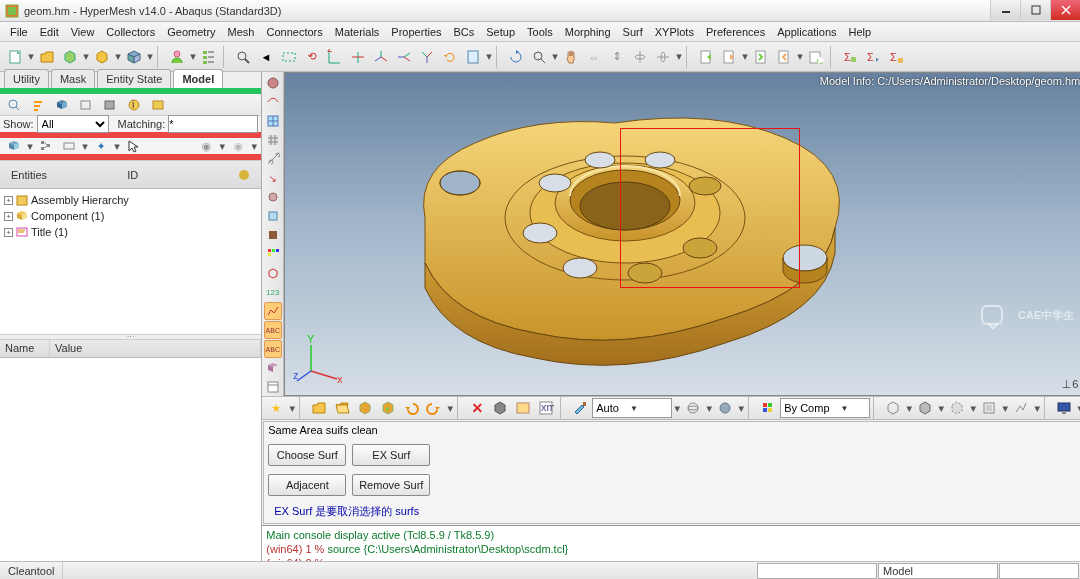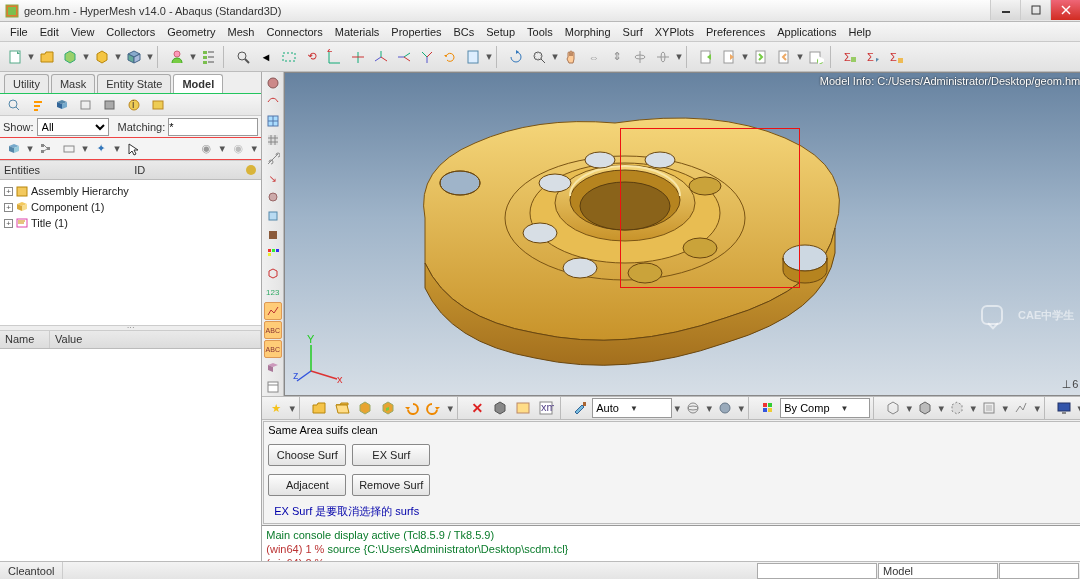--- a/index.html
+++ b/index.html
@@ -20,28 +20,28 @@
 
 
 .toolbar { height: 30px; background: linear-gradient(#f2f2f2,#e2e2e2); border-bottom: 1px solid #bcbcbc; display: flex; align-items: center; padding: 0 4px; gap: 1px; }
 .tbtn { width: 22px; height: 22px; display: flex; align-items: center; justify-content: center; border: 1px solid transparent; border-radius: 2px; }
 .tsep { width: 6px; height: 22px; border-left: 1px solid #bbb; margin: 0 2px; }
 .tdrop { width: 8px; text-align:center; color:#555; }
 
 
 .main { display: flex; height: calc(579px - 22px - 20px - 30px - 18px); }
 .left-panel { width: 272px; background: #f4f4f4; border-right: 1px solid #aaa; display: flex; flex-direction: column; }
-.tabs { display: flex; align-items: flex-end; height: 22px; background: #eee; border-bottom: 1px solid #22c55e; padding-left: 4px; gap: 0; }
+.tabs { display: flex; align-items: flex-end; height: 22px; background: #eee; border-bottom: 6px solid #22c55e; padding-left: 4px; gap: 0; }
 .tab { padding: 3px 8px; background: #eaeaea; border: 1px solid #aaa; border-bottom: none; border-radius: 3px 3px 0 0; margin-right: 2px; color:#333; }
 .tab.active { background: #fff; font-weight: bold; }
 .panel-toolbar { height: 22px; display: flex; align-items: center; gap: 2px; padding: 0 3px; border-bottom: 1px solid #ccc; background: linear-gradient(#f6f6f6,#e6e6e6); }
-.panel-row { height: 22px; display: flex; align-items: center; gap: 3px; padding: 0 3px; background: #f4f4f4; border-bottom: 1px solid #ef4444; }
+.panel-row { height: 22px; display: flex; align-items: center; gap: 3px; padding: 0 3px; background: #f4f4f4; border-bottom: 6px solid #ef4444; }
 .panel-row label { color:#333; }
 .panel-row select, .panel-row input { height: 18px; font-size: 11px; border:1px solid #999; background:#fff; }
-.entities-header { display:flex; align-items:center; height:20px; background: linear-gradient(#eaeaea,#dcdcdc); border-top:1px solid #ccc; border-bottom:1px solid #bbb; padding:0 4px; color:#333; }
+.entities-header { display:flex; align-items:center; height:29px; background: linear-gradient(#eaeaea,#dcdcdc); border-top:1px solid #ccc; border-bottom:1px solid #bbb; padding:0 11px; color:#333; }
 .entities-header .col-id { margin-left:auto; padding-right:100px; }
 .tree { flex: 0 0 auto; height: 145px; background:#fff; padding:3px 2px; overflow:auto; }
 .tree-item { display:flex; align-items:center; height:16px; padding-left:2px; gap:2px; color:#222; }
 .tree-item .exp { width:9px; height:9px; border:1px solid #888; font-size:8px; line-height:7px; text-align:center; background:#fff; color:#555; }
 .tree-item .ticon { width:14px; height:14px; }
 .tree-sep { height:6px; background:#eee; border-top:1px solid #ccc; border-bottom:1px solid #ccc; display:flex; justify-content:center; }
 .tree-sep::after { content:"···"; color:#888; font-size:8px; line-height:4px; }
 .props-header { display:flex; height:18px; background: linear-gradient(#eaeaea,#dcdcdc); border-bottom:1px solid #bbb; }
 .props-header div { padding:2px 5px; border-right:1px solid #ccc; color:#333; }
 .props-body { flex:1; background:#fff; }

